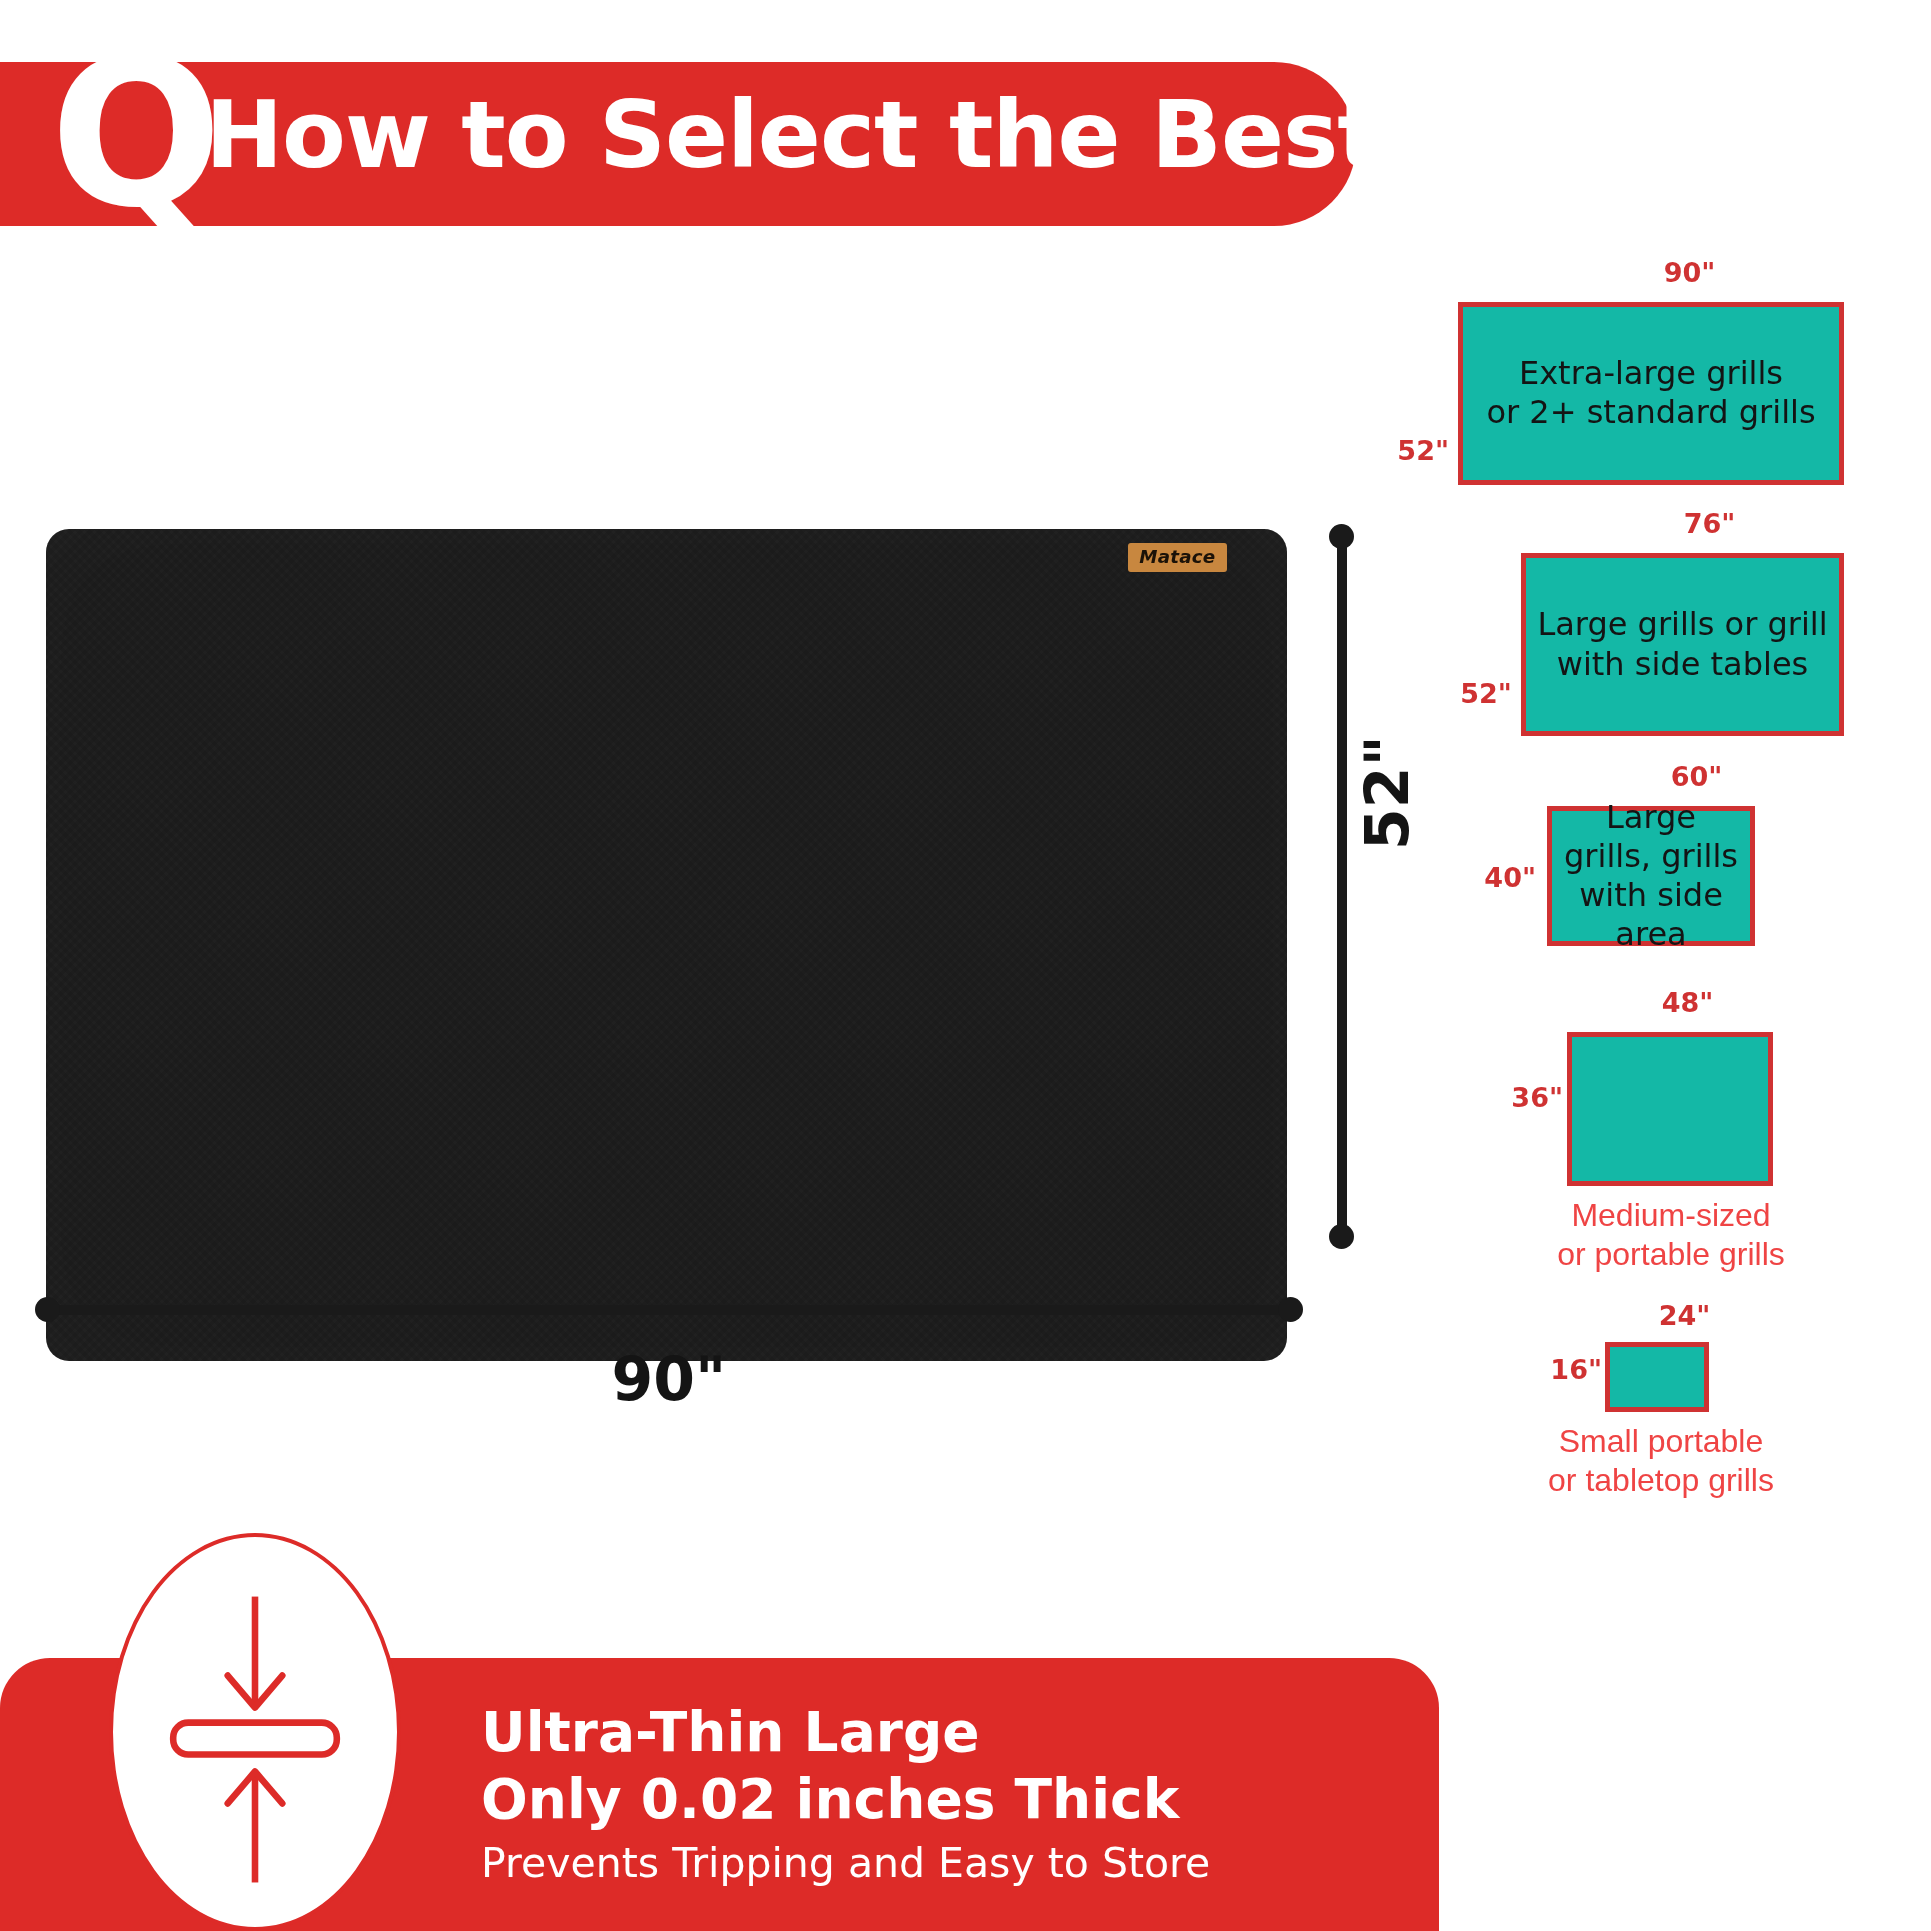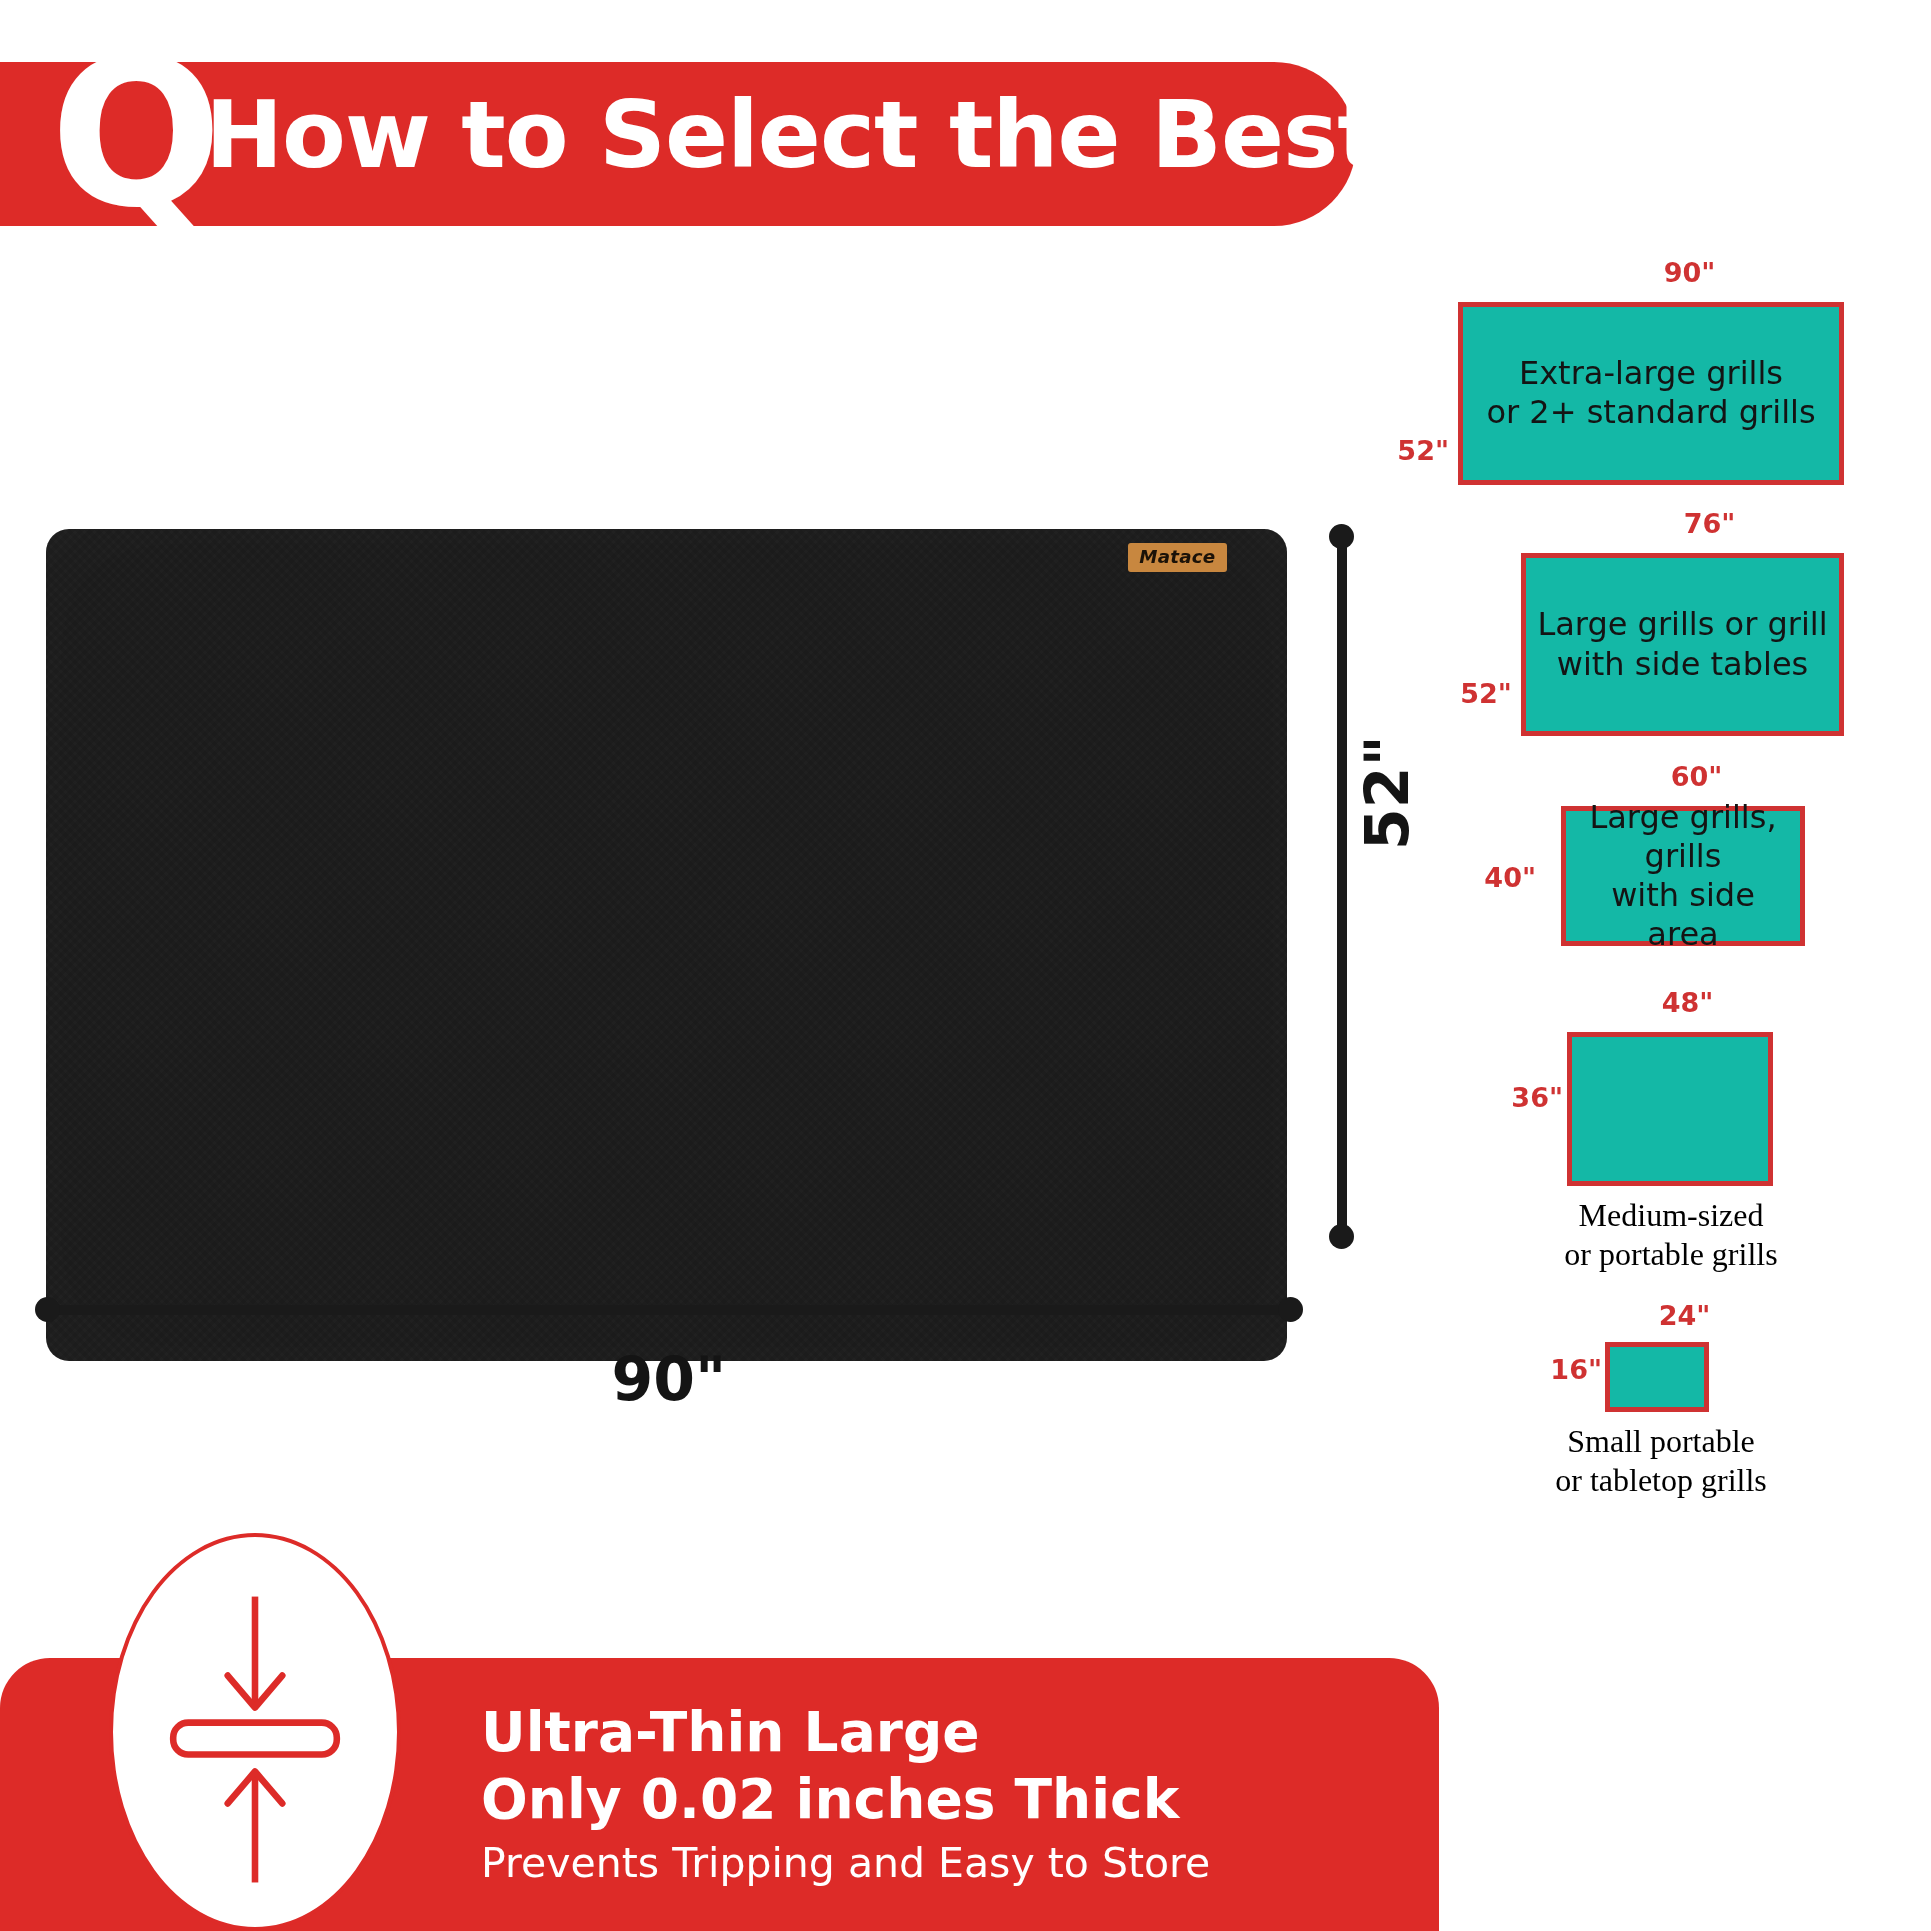--- a/index.html
+++ b/index.html
@@ -114,22 +114,22 @@
     display:flex;align-items:center;justify-content:center;
   }
   .size-box-text{
     font-family:"DejaVu Sans", sans-serif;
     font-size:32px;line-height:1.22;color:#141414;
     text-align:center;white-space:pre-line;
     padding:0 9.7px;
   }
   .size-below-text{
     position:absolute;
-    font-family:Liberation Serif, serif;
-    font-size:32px;line-height:1.22;color:#000000;
+    font-family:Liberation Sans, sans-serif;
+    font-size:32px;line-height:1.22;color:#ef4444;
     text-align:center;white-space:pre-line;
     width:100%;
   }
   .dim-top{
     position:absolute;
     font-family:"DejaVu Sans", sans-serif;
     font-size:27px;font-weight:600;color:#cf3232;
     text-align:center;
   }
   .dim-left{
@@ -210,21 +210,21 @@
       <div class="dim-left" style="left:4.8px;top:359px;width:126px;">52"</div>
       <div class="size-box" style="left:140px;top:234px;width:323px;height:183px;">
         <div class="size-box-text">Large grills or grill
 with side tables</div>
       </div>
     </div>
 
     <div class="size-item">
       <div class="dim-top" style="left:166px;top:442px;width:299px;">60"</div>
       <div class="dim-left" style="left:29px;top:543px;width:126px;">40"</div>
-      <div class="size-box" style="left:166px;top:487px;width:244px;height:140px;margin-left:14px;">
+      <div class="size-box" style="left:166px;top:487px;width:208px;height:140px;">
         <div class="size-box-text">Large grills, grills
 with side area</div>
       </div>
     </div>
 
     <div class="size-item">
       <div class="dim-top" style="left:186px;top:668px;width:241px;">48"</div>
       <div class="dim-left" style="left:56px;top:763px;width:126px;">36"</div>
       <div class="size-box" style="left:186px;top:713px;width:206px;height:154px;"></div>
       <div class="size-below-text" style="left:39px;top:877px;width:502px;">Medium-sized

